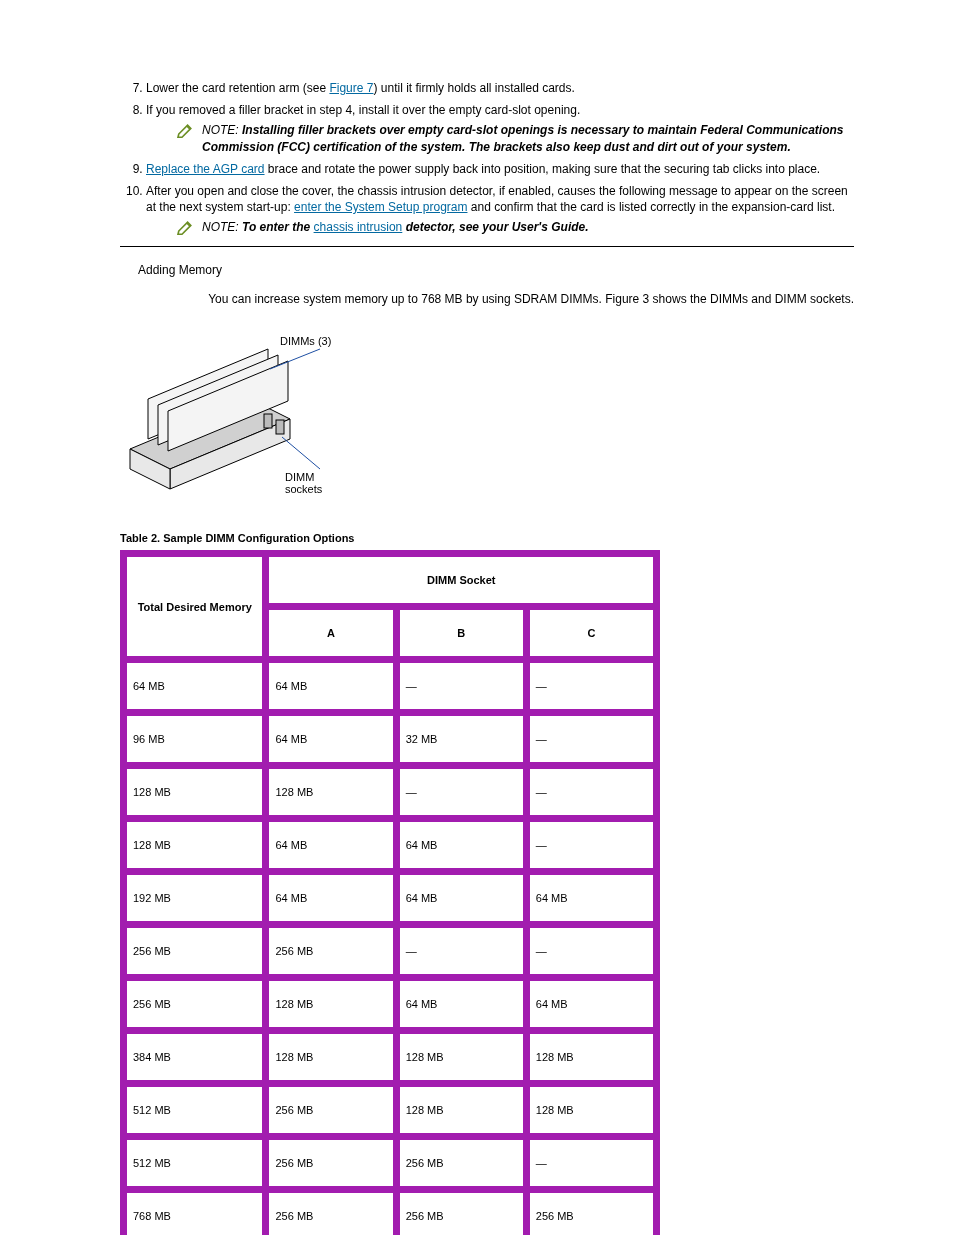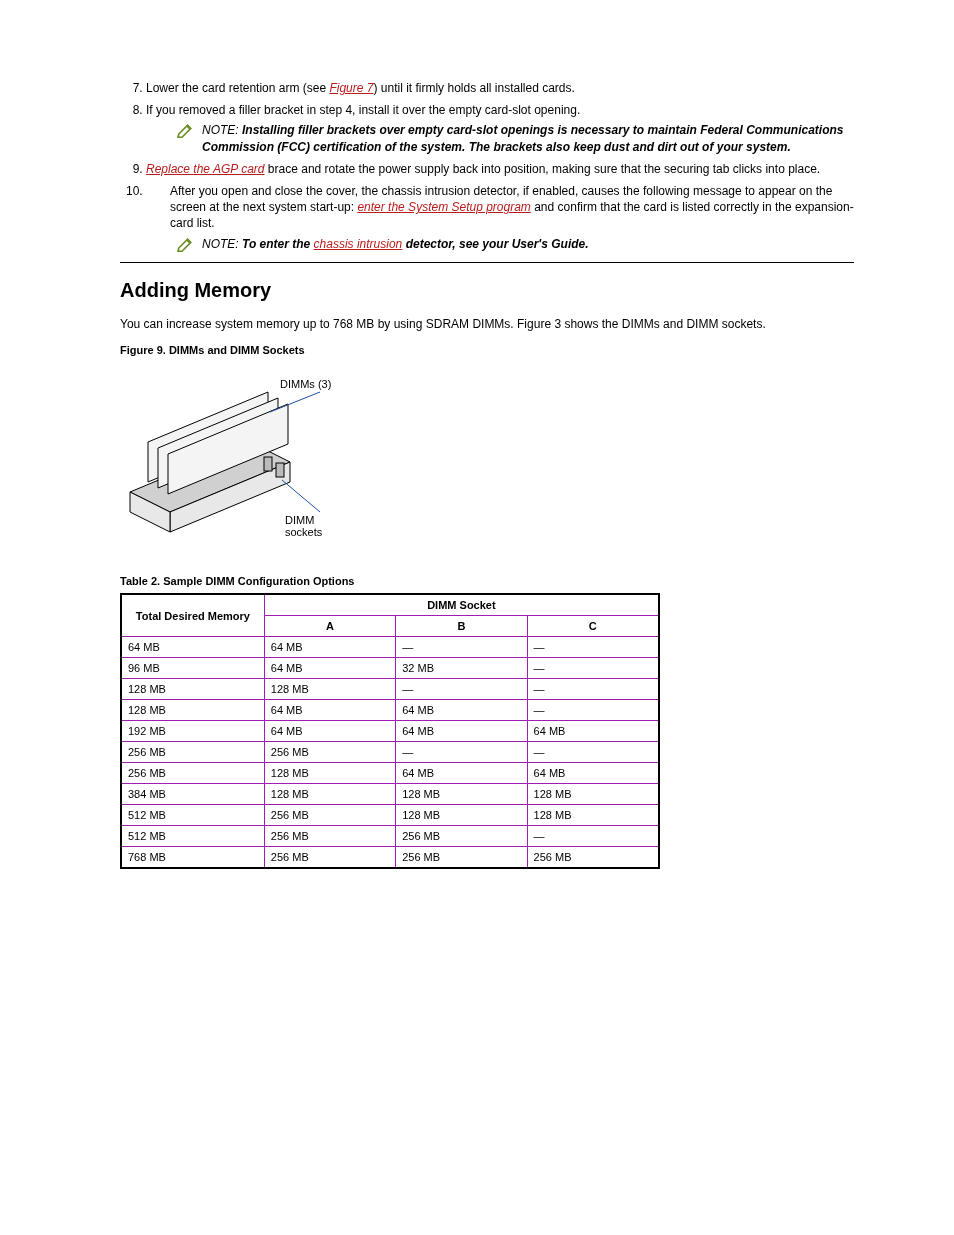--- a/index.html
+++ b/index.html
@@ -20,24 +20,23 @@
   ol.steps {
     list-style: decimal;
     margin: 0 0 10px 0;
     padding-left: 26px;
   }
   ol.steps > li {
     margin-bottom: 6px;
     line-height: 1.35;
   }
   a.link {
-    color: #b91c1c;
+    color: #0369a1;
     text-decoration: underline;
     cursor: pointer;
-    font-style: italic;
   }
   .note-row {
     display: flex;
     align-items: flex-start;
     margin: 4px 0 6px 30px;
   }
   .note-row .icon-cell {
     width: 26px;
     flex: 0 0 26px;
     padding-top: 0;
@@ -57,46 +56,47 @@
     width: 20px;
     height: 16px;
     display: block;
   }
   hr.divider {
     border: none;
     border-top: 1px solid #000;
     margin: 10px 0 16px 0;
   }
   h2.section-title {
-    font-size: 20px;
-    font-weight: bold;
-    margin: 0 0 14px 0;
+    font-size: 12px;
+    font-weight: normal;
+    margin: 0 0 14px 18px;
   }
   p.para {
     margin: 0 0 12px 0;
     line-height: 1.4;
+    text-align: right;
   }
   .fig-caption {
     font-size: 11px;
     font-weight: bold;
     margin: 8px 0 6px 0;
   }
   .figure {
     margin: 6px 0 20px 0;
   }
   table.dimm-table {
     border-collapse: collapse;
     width: 540px;
     font-size: 11px;
     border: 2px solid #000;
   }
   table.dimm-table th,
   table.dimm-table td {
-    border: 1px solid #a21caf;
-    padding: 4px 6px;
+    border: 7px solid #a21caf;
+    padding: 17px 6px;
     text-align: left;
     vertical-align: middle;
   }
   table.dimm-table th {
     font-weight: bold;
     text-align: center;
   }
   table.dimm-table th.col-total {
     width: 140px;
   }
@@ -133,21 +133,21 @@
           <em><span class="note-label">NOTE:</span><span> Installing filler brackets over empty card-slot openings is necessary to maintain Federal Communications Commission (FCC) certification of the system. The brackets also keep dust and dirt out of your system.</span></em>
         </div>
       </div>
     </li>
 
     <li value="9">
       <a class="link">Replace the AGP card</a><span> brace and rotate the power supply back into position, making sure that the securing tab clicks into place.</span>
     </li>
 
     <li value="10">
-      <div style="margin-top:6px;margin-left:24px;">
+      <div style="margin-top:6px;">
         <span>After you open and close the cover, the chassis intrusion detector, if enabled, causes the following message to appear on the screen at the next system start-up: </span><a class="link">enter the System Setup program</a><span> and confirm that the card is listed correctly in the expansion-card list.</span>
       </div>
 
       <div class="note-row">
         <div class="icon-cell">
           <svg class="pencil-icon" viewBox="0 0 24 20">
             <path class="pencil-svg" d="M3 15 L14 4 L18 8 L7 19 L2 19 Z"></path>
             <path class="pencil-svg" d="M13 5 L17 9"></path>
           </svg>
         </div>
@@ -157,21 +157,20 @@
       </div>
     </li>
   </ol>
 
   <hr class="divider">
 
   <h2 class="section-title">Adding Memory</h2>
 
   <p class="para">You can increase system memory up to 768 MB by using SDRAM DIMMs. Figure 3 shows the DIMMs and DIMM sockets.</p>
 
-  <div class="fig-caption">Figure 9. DIMMs and DIMM Sockets</div>
 
   <div class="figure">
     <svg width="220" height="190" viewBox="0 0 220 190">
 
       <g stroke="#000" stroke-width="1" fill="#e8e8e8">
 
         <polygon points="10,130 130,80 170,100 50,150" fill="#d0d0d0"></polygon>
         <polygon points="50,150 170,100 170,120 50,170"></polygon>
         <polygon points="10,130 50,150 50,170 10,150"></polygon>
 

